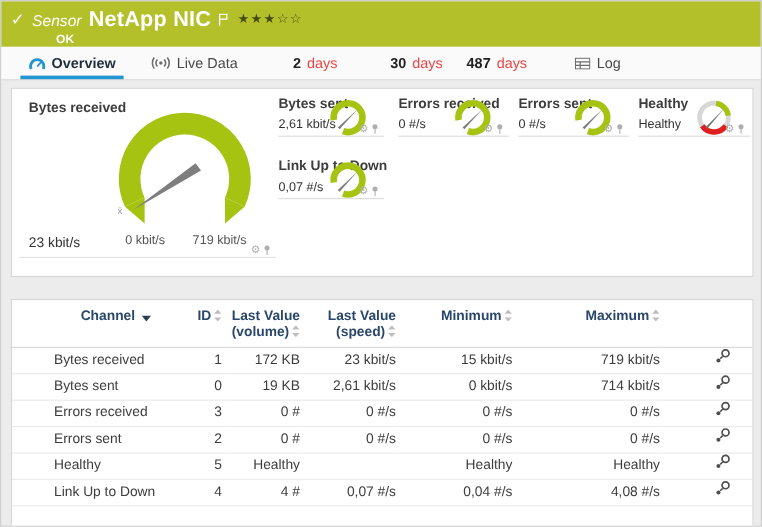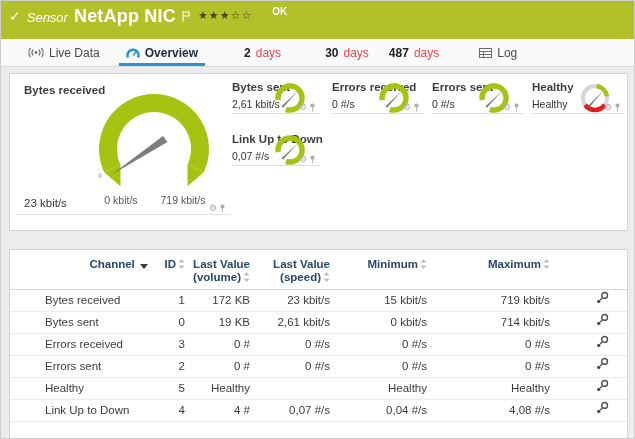--- a/index.html
+++ b/index.html
@@ -8,21 +8,21 @@
   .screen{
     position:relative; width:635px; height:439px; overflow:hidden;
     background:#ececec; border:1px solid #cfcfcf;
   }
   
   .hdr{
     height:38px; background:var(--brand-green); color:#fff;
     display:flex; align-items:flex-start; padding:5px 8px 0 8px;
   }
   .hdr .chk{ font-size:14px; font-weight:bold; margin:2px 6px 0 0; }
-  .hdr-main{ display:flex; }
+  .hdr-main{ display:flex; flex-direction:column; }
   .hdr-line1{ display:flex; align-items:baseline; gap:6px; }
   .hdr-kind{ font-style:italic; font-size:13px; }
   .hdr-title{ font-size:18px; font-weight:bold; letter-spacing:.2px; }
   .flag{ margin:0 2px 6px 0; }
   .stars{ font-size:11px; color:rgba(0,0,0,.62); letter-spacing:1px; position:relative; top:-3px; }
   .hdr-status{ font-size:10px; font-weight:bold; margin:0 0 1px 20px; }
   
   .tabs{
     display:flex; align-items:stretch; height:28px; background:#fafafa;
     border-bottom:1px solid #d9d9d9; padding-left:6px; font-size:12px;
@@ -47,21 +47,21 @@
   .mini{ position:absolute; height:37px; border-bottom:1px solid #dedede; }
   .mini .panel-label{ position:absolute; left:0; top:4px; }
   .mini .val{ position:absolute; left:0; bottom:3px; font-size:10.5px; color:#333; white-space:nowrap; }
   .mini svg.mini-g{ position:absolute; right:12px; top:6px; }
   .gear-glyph{ font-size:9px; color:#aeaeae; line-height:9px; }
   
   .tbl-card{ top:248px; height:191px; overflow:hidden; }
   table{ width:100%; border-collapse:collapse; table-layout:fixed; }
   th{ font-size:11.5px; color:var(--header-navy); text-align:right; vertical-align:top;
       padding:8px 2px 5px 2px; border-bottom:1px solid #d9d9d9; font-weight:bold; line-height:13px; }
-  th.ch{ text-align:right; padding-left:35px; }
+  th.ch{ text-align:center; padding-left:35px; }
   td{ font-size:11.5px; color:#3c3c3c; text-align:right; padding:0 2px; height:21px;
       line-height:21px; border-bottom:1px solid #ebebeb; white-space:nowrap; overflow:hidden; }
   td.ch{ text-align:left; padding-left:35px; }
   td.act{ text-align:right; padding-right:18px; }
   .sort{ vertical-align:-1px; margin-left:2px; }
 </style>
 </head>
 <body>
 
 <div class="screen">
@@ -75,36 +75,36 @@
         <svg class="flag" width="8" height="11" viewBox="0 0 8 11">
           <path d="M1 10.5 V1 H7 V5 H1" fill="none" stroke="#ffffff" stroke-width="1.1"></path>
         </svg>
         <span class="stars">★★★☆☆</span>
       </div>
       <div class="hdr-status">OK</div>
     </div>
   </div>
 
   <div class="tabs">
+    <div class="tab active m8">
+      <svg width="14" height="12" viewBox="0 0 14 12">
+        <path d="M2 10.5 A5.5 5.5 0 1 1 12 10.5" fill="none" stroke="var(--accent-blue)" stroke-width="2.4"></path>
+        <line x1="7" y1="8.5" x2="10.4" y2="4.6" stroke="var(--accent-blue)" stroke-width="1.5"></line>
+      </svg>
+      <span>Overview</span>
+    </div>
     <div class="tab m12">
       <svg width="16" height="11" viewBox="0 0 16 11">
         <path d="M5.2 2.6 A4.4 4.4 0 0 0 5.2 8.4" fill="none" stroke="#6d6d6d" stroke-width="1.3"></path>
         <path d="M2.6 1 A7 7 0 0 0 2.6 10" fill="none" stroke="#6d6d6d" stroke-width="1.3"></path>
         <path d="M10.8 2.6 A4.4 4.4 0 0 1 10.8 8.4" fill="none" stroke="#6d6d6d" stroke-width="1.3"></path>
         <path d="M13.4 1 A7 7 0 0 1 13.4 10" fill="none" stroke="#6d6d6d" stroke-width="1.3"></path>
         <circle cx="8" cy="5.5" r="1.4" fill="#6d6d6d"></circle>
       </svg>
       <span>Live Data</span>
-    </div>
-    <div class="tab active m8">
-      <svg width="14" height="12" viewBox="0 0 14 12">
-        <path d="M2 10.5 A5.5 5.5 0 1 1 12 10.5" fill="none" stroke="var(--accent-blue)" stroke-width="2.4"></path>
-        <line x1="7" y1="8.5" x2="10.4" y2="4.6" stroke="var(--accent-blue)" stroke-width="1.5"></line>
-      </svg>
-      <span>Overview</span>
     </div>
     <div class="tab m28">
       <span class="num">2</span>
       <span class="wrd">days</span>
     </div>
     <div class="tab m26">
       <span class="num">30</span>
       <span class="wrd">days</span>
     </div>
     <div class="tab m2">

